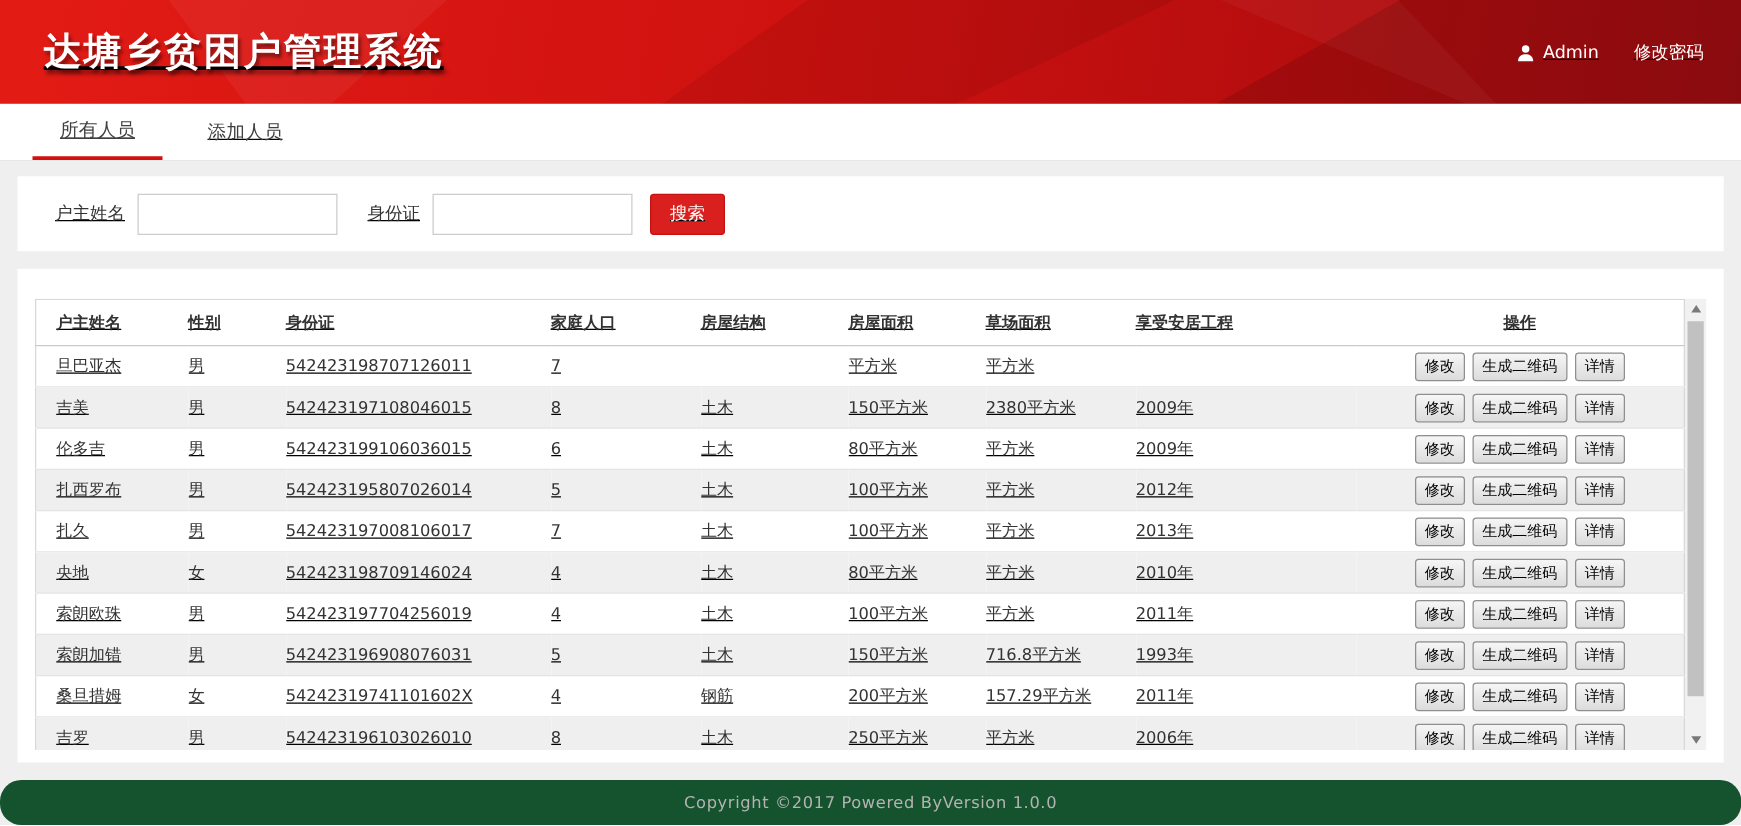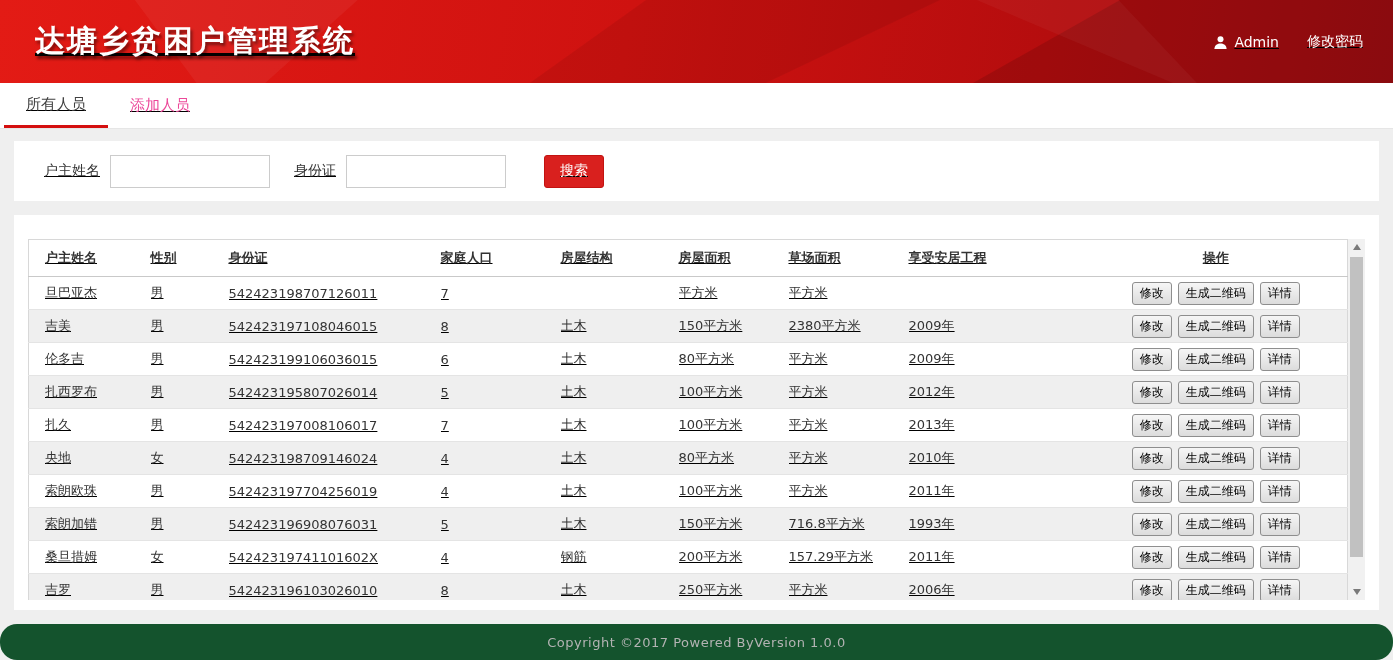--- a/index.html
+++ b/index.html
@@ -22,34 +22,34 @@
         justify-content:space-between; padding:0 30px 0 35px; z-index:2; }
   .app-title { color:#fff; font-size:30px; font-weight:bold; letter-spacing:2px;
         text-shadow:2px 3px 3px rgba(0,0,0,0.45); }
   .banner-right { display:flex; align-items:center; gap:28px; color:#fff; font-size:14px; }
   .user-box { display:flex; align-items:flex-end; gap:6px; cursor:pointer; }
   .user-box svg { display:block; }
   .pwd-link { cursor:pointer; }
 
   
   .tabbar { background:#fff; height:46px; display:flex; align-items:stretch;
-        padding-left:4px; border-bottom:1px solid #e6e6e6; }
+        padding-left:26px; border-bottom:1px solid #e6e6e6;gap:14px; }
   .tab { display:flex; align-items:center; justify-content:center; padding:0 22px;
         font-size:15px; color:#404040; cursor:pointer; position:relative; }
   .tab.active { border-bottom:3px solid #d40f0f; }
-  .tab.link { color:#ec4899; }
+  .tab.link { color:#404040; }
 
   
   .search-panel { background:#fff; margin:12px 14px 0 14px; height:60px;
         display:flex; align-items:center; padding-left:30px; gap:10px; }
   .search-panel label { font-size:14px; color:#333; }
   .search-panel input { width:160px; height:33px; border:1px solid #ccc; background:#fff;
         font-size:14px; padding:0 8px; outline:none; }
   .gap-lg { width:4px; }
-  .search-btn { margin-left:28px; width:60px; height:33px; background:#d9201e; color:#fff;
+  .search-btn { margin-left:4px; width:60px; height:33px; background:#d9201e; color:#fff;
         border:1px solid #c21311; border-radius:3px; font-size:14px; cursor:pointer; }
 
   
   .table-panel { background:#fff; margin:14px 14px 0 14px; height:395px;
         padding:24px 14px 10px 14px; }
   .table-zone { display:flex; height:361px; }
   .table-viewport { flex:1; overflow:hidden; }
   table { border-collapse:collapse; width:100%; table-layout:fixed;
         border:1px solid #d8d8d8; font-size:13px; color:#333; }
   thead th { height:37px; text-align:left; font-weight:bold; font-size:13px;

